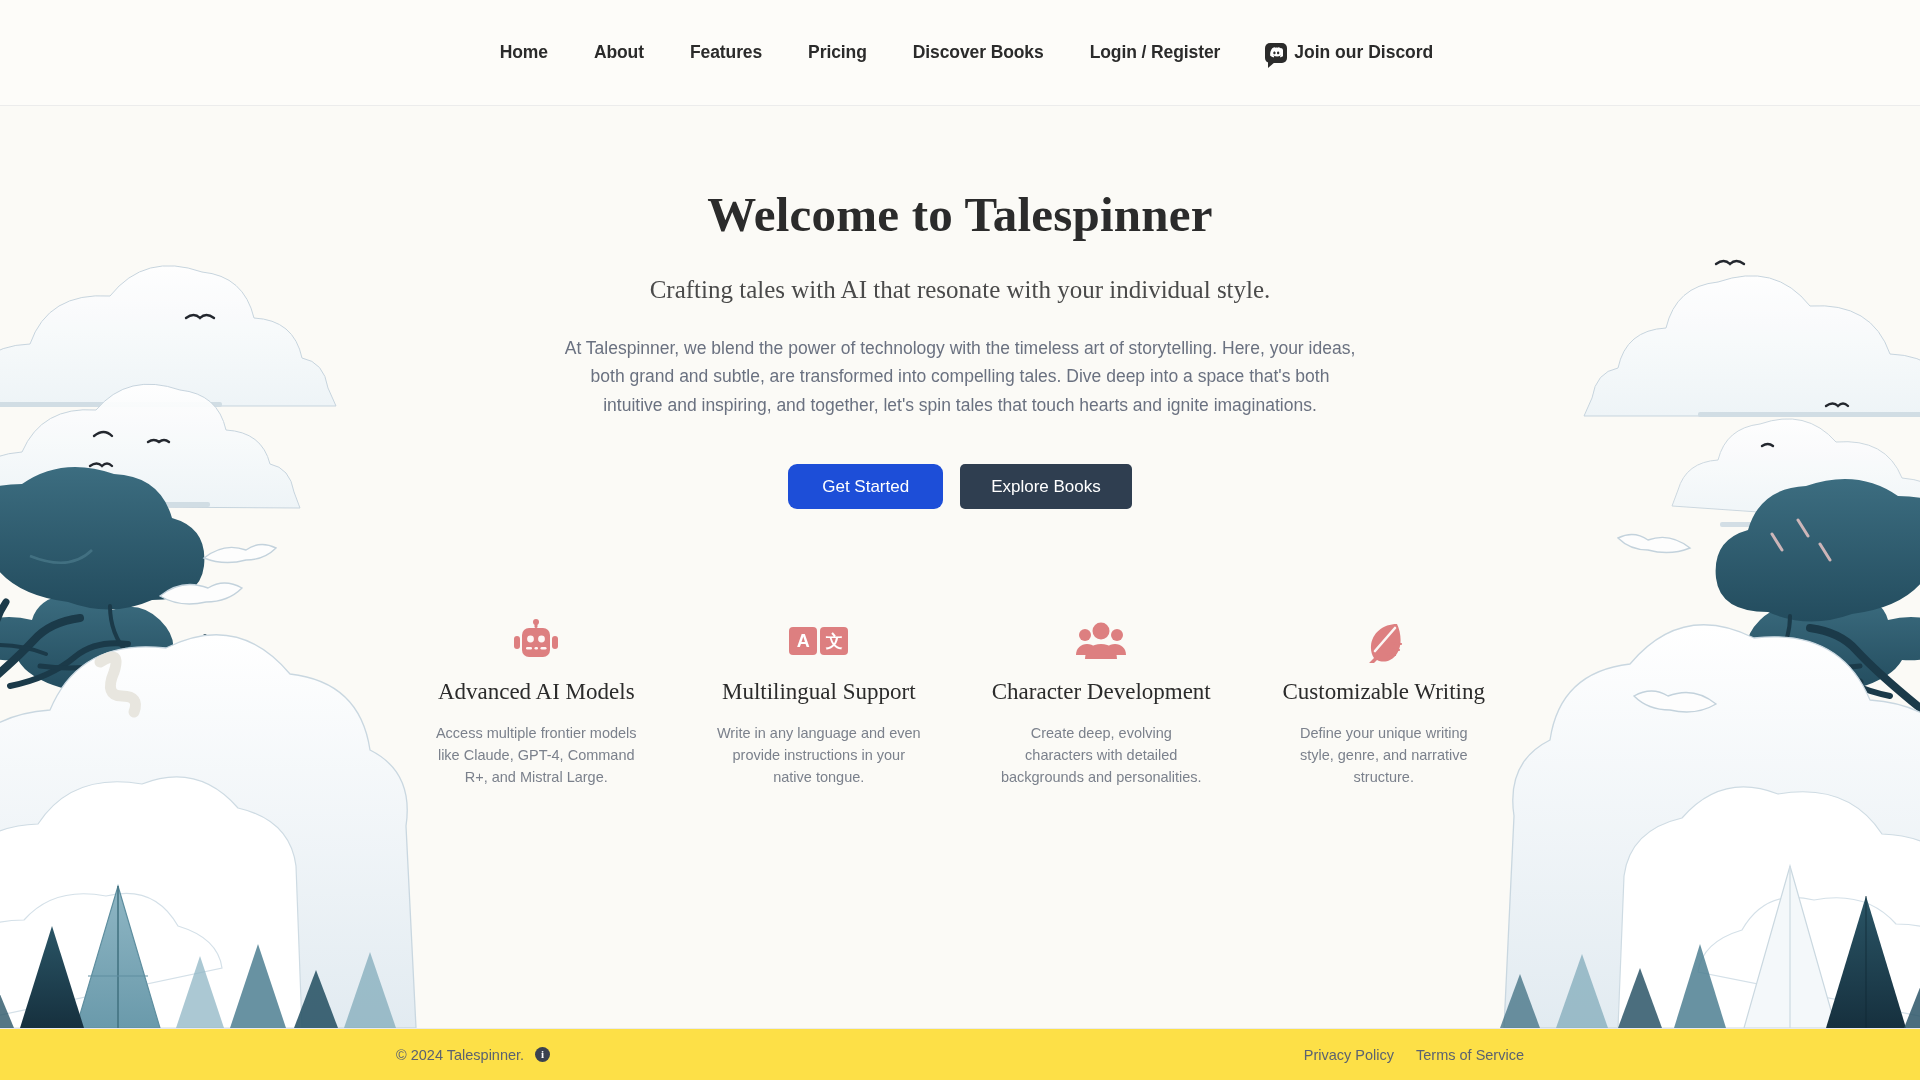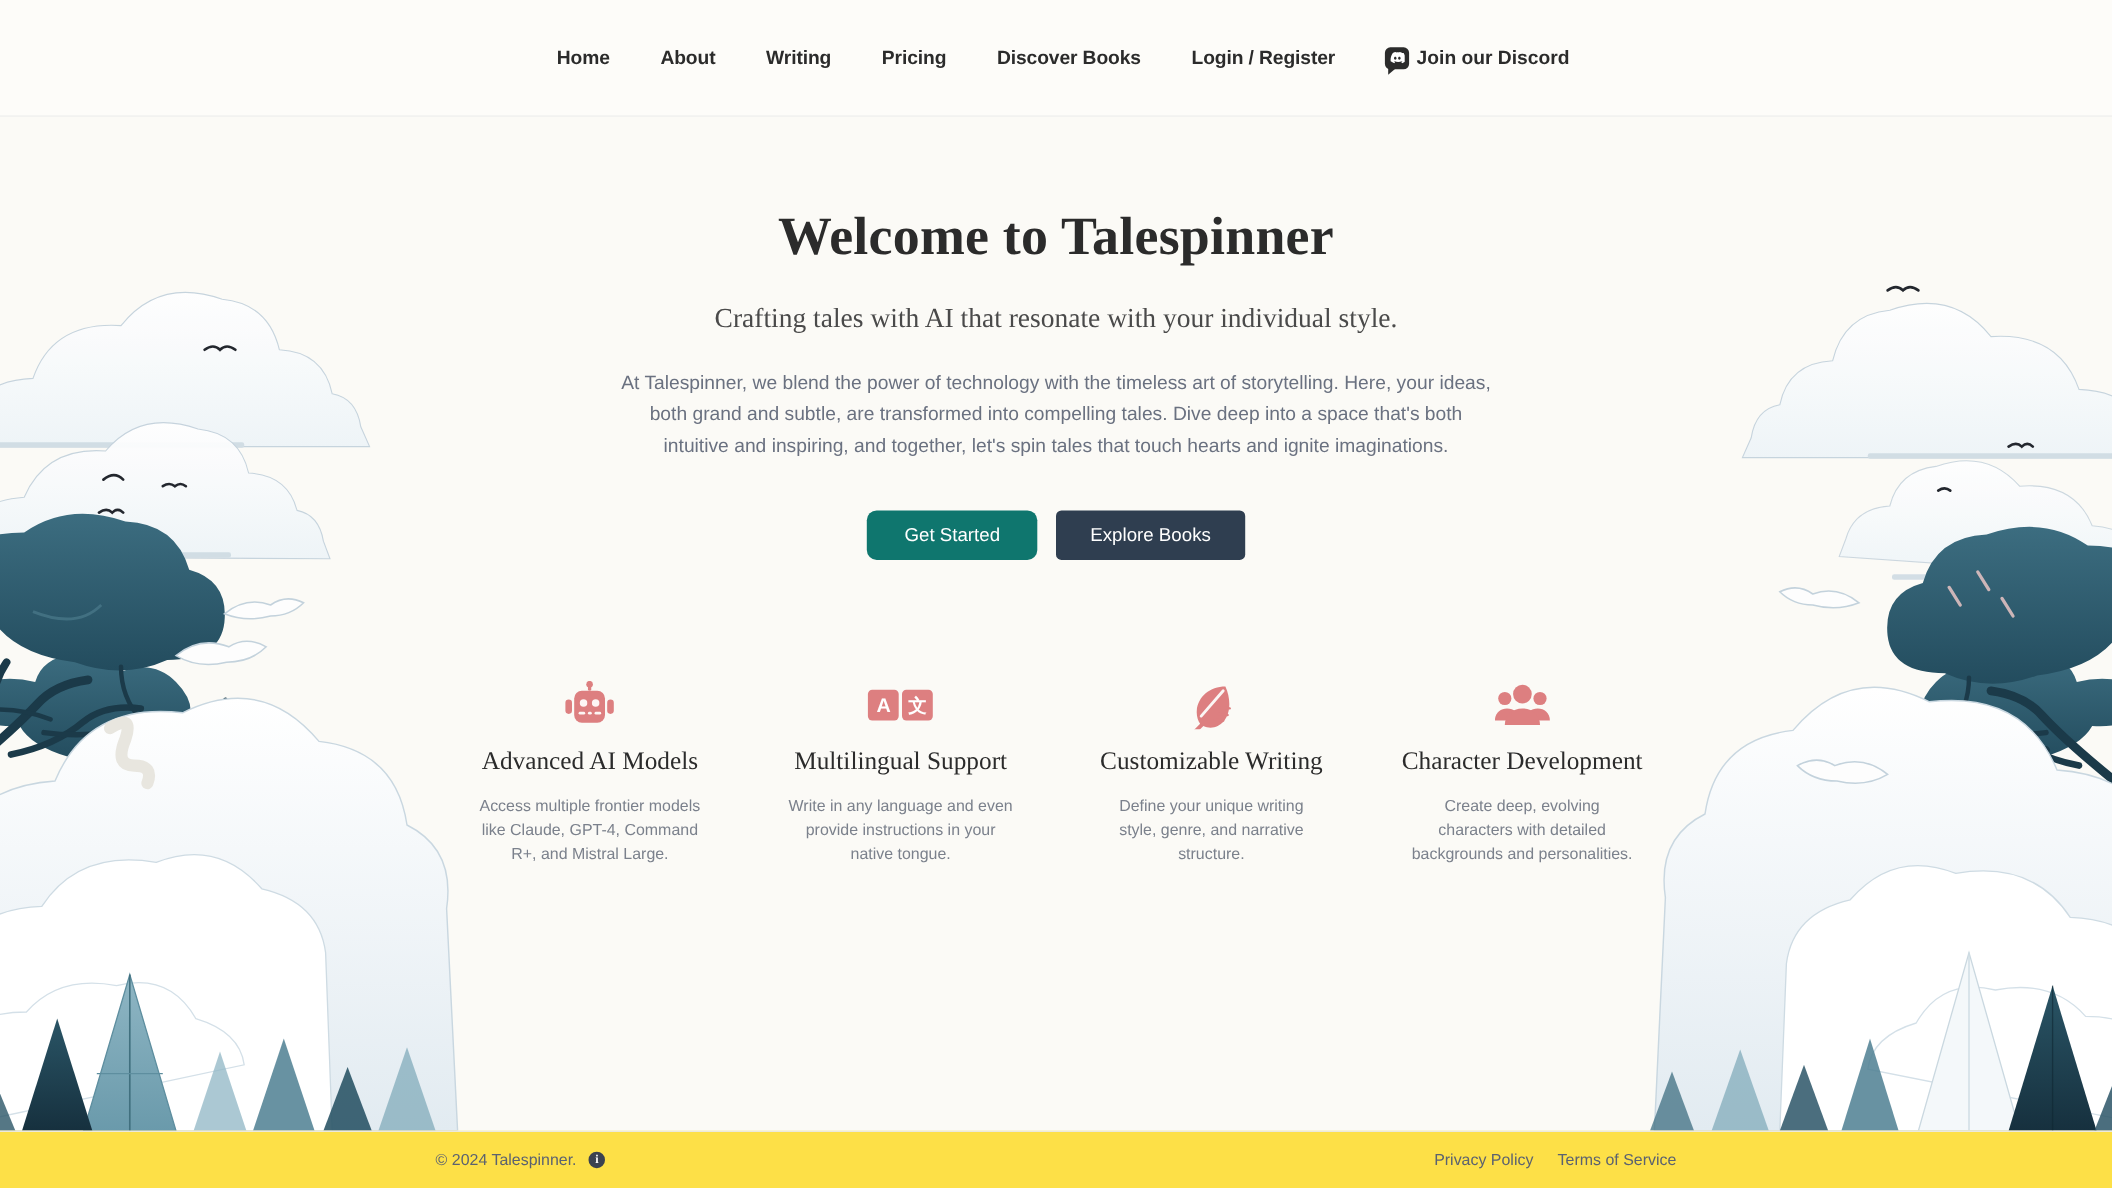--- a/index.html
+++ b/index.html
@@ -158,21 +158,21 @@
     border: none;
     font-family: "Liberation Sans", sans-serif;
     font-size: 17px;
     color: #ffffff;
     cursor: pointer;
     display: inline-flex;
     align-items: center;
     justify-content: center;
   }
   .btn-primary {
-    background: #0f766e;
+    background: #1d4ed8;
     border-radius: 9px;
     padding: 0 34px;
     height: 45px;
   }
   .btn-secondary {
     background: #2f3e50;
     border-radius: 5px;
     padding: 0 31px;
     height: 45px;
   }
@@ -280,21 +280,21 @@
 </style>
 </head>
 <body>
 
 <div class="page">
 
   <header class="navbar">
     <nav class="nav-links">
       <a class="nav-link">Home</a>
       <a class="nav-link">About</a>
-      <a class="nav-link">Writing</a>
+      <a class="nav-link">Features</a>
       <a class="nav-link">Pricing</a>
       <a class="nav-link">Discover Books</a>
       <a class="nav-link">Login / Register</a>
       <a class="nav-discord">
         <span class="discord-badge">
           <svg width="14" height="11" viewBox="0 0 24 18" aria-hidden="true">
             <path fill="#ffffff" d="M20.3 1.6A19 19 0 0 0 15.6.2l-.3.6c-1.6-.3-3.2-.3-4.8 0L10.2.2A19 19 0 0 0 5.5 1.6C2.5 6 1.7 10.3 2.1 14.5a19.3 19.3 0 0 0 5.8 2.9l1.2-1.9c-.6-.3-1.2-.6-1.8-1l.4-.3a13.6 13.6 0 0 0 12.4 0l.4.3c-.6.4-1.2.7-1.8 1l1.2 1.9c2.1-.6 4.1-1.6 5.8-2.9.5-4.9-.8-9.1-3.4-12.9ZM9.3 12c-1.1 0-2-1-2-2.3s.9-2.3 2-2.3 2 1 2 2.3-.9 2.3-2 2.3Zm6.4 0c-1.1 0-2-1-2-2.3s.9-2.3 2-2.3 2 1 2 2.3-.9 2.3-2 2.3Z"></path>
           </svg>
         </span>
         <span class="discord-text">Join our Discord</span>
@@ -475,45 +475,45 @@
               <span class="translate-cell">A</span>
               <span class="translate-cell cjk">文</span>
             </div>
           </div>
           <h3 class="feature-title">Multilingual Support</h3>
           <p class="feature-desc">Write in any language and even provide instructions in your native tongue.</p>
         </div>
 
         <div class="feature">
           <div class="feature-icon">
-            <svg width="44" height="44" viewBox="0 0 44 44" aria-hidden="true">
-              <path d="M35 5 C21 5 10 14 9 27 c-.4 5 1 9 3 12 L6 45 l3 2 6-6 c4 2 9 2 13 0 C40 35 41 18 35 5 Z" fill="#dd7f80"></path>
-              <path d="M33 9 L13 32" stroke="#fbf6f4" stroke-width="2.6" stroke-linecap="round"></path>
-              <path d="M30 24 l9 1 M28 30 l9 1 M25 35 l8 1" stroke="#dd7f80" stroke-width="2.2" stroke-linecap="round"></path>
-            </svg>
-          </div>
-          <h3 class="feature-title">Customizable Writing</h3>
-          <p class="feature-desc">Define your unique writing style, genre, and narrative structure.</p>
-        </div>
-
-        <div class="feature">
-          <div class="feature-icon">
             <svg width="50" height="40" viewBox="0 0 50 40" aria-hidden="true">
               <circle cx="9" cy="14" r="6" fill="#dd7f80"></circle>
               <circle cx="41" cy="14" r="6" fill="#dd7f80"></circle>
               <path d="M0 34 c0-7 5-11 11-11 c3 0 6 1 8 3 l-3 8 Z" fill="#dd7f80"></path>
               <path d="M50 34 c0-7-5-11-11-11 c-3 0-6 1-8 3 l3 8 Z" fill="#dd7f80"></path>
               <circle cx="25" cy="10" r="8.5" fill="#dd7f80"></circle>
               <path d="M9 38 c0-9 7-15 16-15 s16 6 16 15 Z" fill="#dd7f80"></path>
             </svg>
           </div>
           <h3 class="feature-title">Character Development</h3>
           <p class="feature-desc">Create deep, evolving characters with detailed backgrounds and personalities.</p>
         </div>
 
+        <div class="feature">
+          <div class="feature-icon">
+            <svg width="44" height="44" viewBox="0 0 44 44" aria-hidden="true">
+              <path d="M35 5 C21 5 10 14 9 27 c-.4 5 1 9 3 12 L6 45 l3 2 6-6 c4 2 9 2 13 0 C40 35 41 18 35 5 Z" fill="#dd7f80"></path>
+              <path d="M33 9 L13 32" stroke="#fbf6f4" stroke-width="2.6" stroke-linecap="round"></path>
+              <path d="M30 24 l9 1 M28 30 l9 1 M25 35 l8 1" stroke="#dd7f80" stroke-width="2.2" stroke-linecap="round"></path>
+            </svg>
+          </div>
+          <h3 class="feature-title">Customizable Writing</h3>
+          <p class="feature-desc">Define your unique writing style, genre, and narrative structure.</p>
+        </div>
+
       </section>
     </div>
   </main>
 
   <footer class="footer">
     <div class="footer-left">
       <span>© 2024 Talespinner.</span>
       <span class="info-icon">i</span>
     </div>
     <div class="footer-right">

